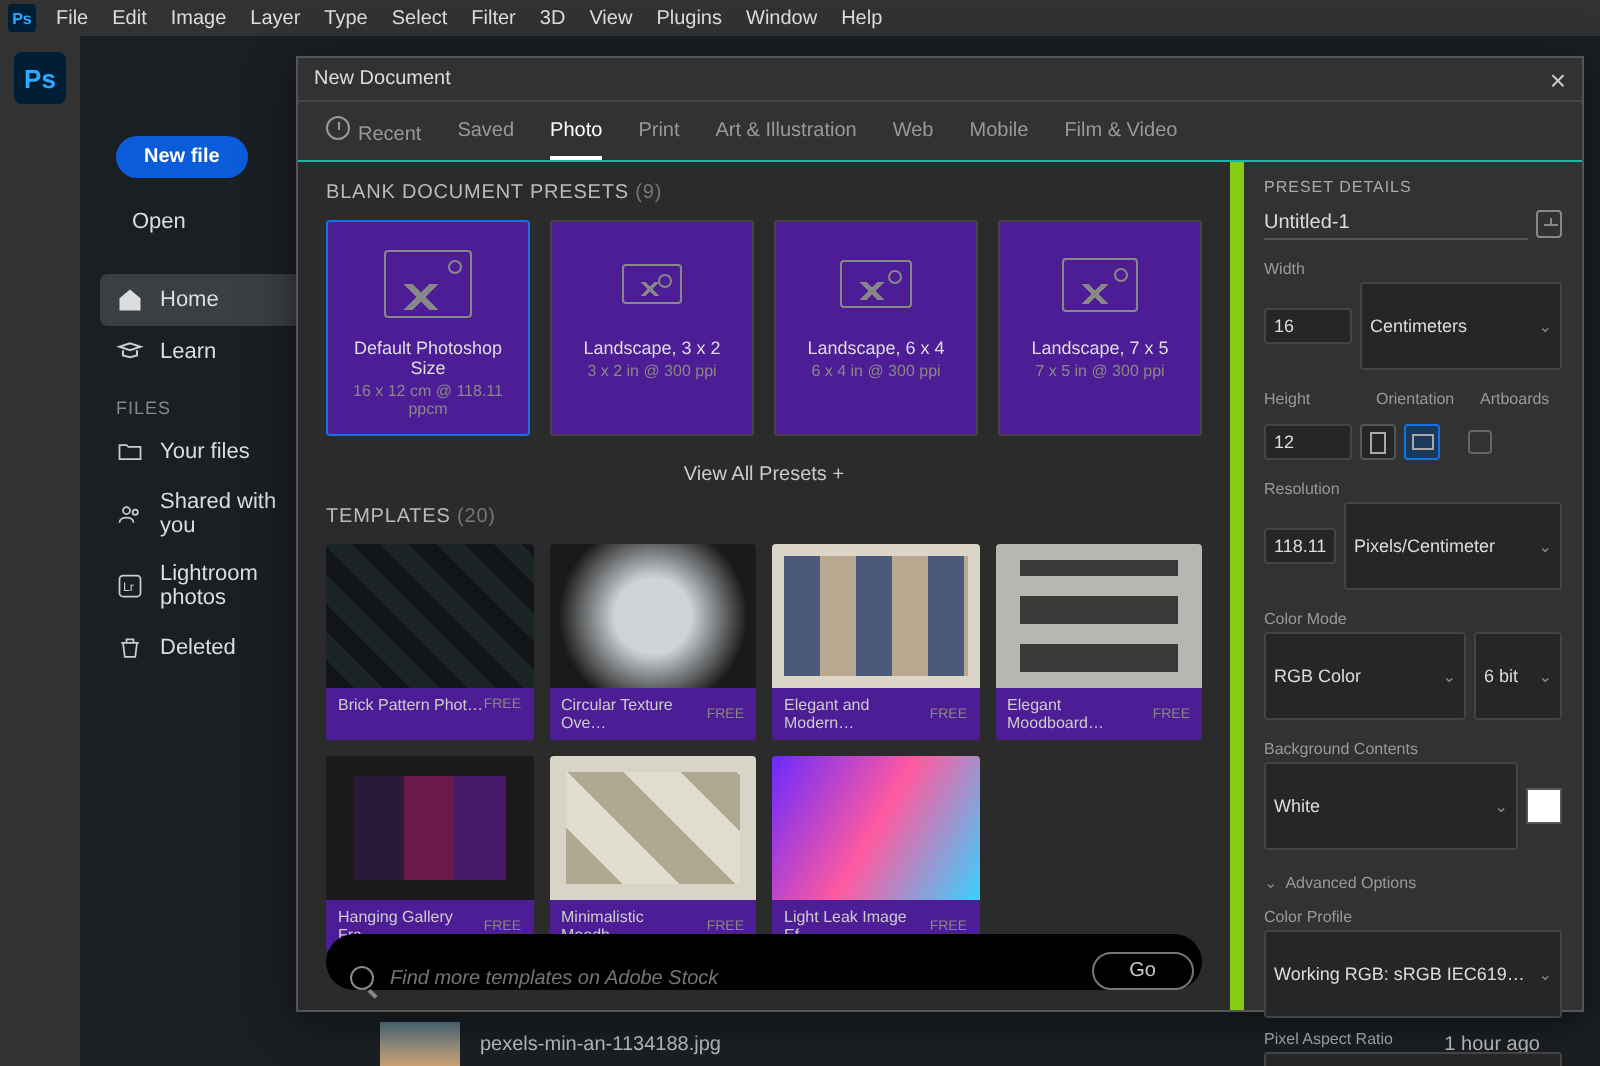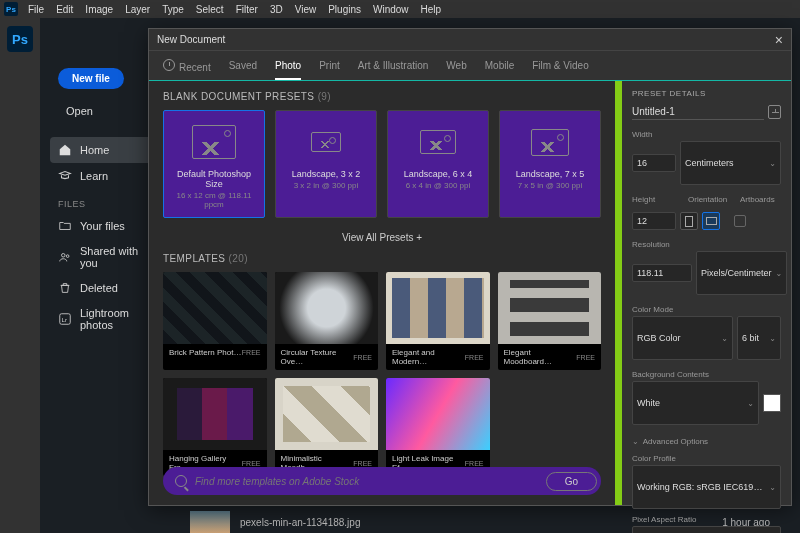--- a/index.html
+++ b/index.html
@@ -49,40 +49,40 @@
   .preset .thumb { height: 42px; display: flex; align-items: center; justify-content: center; margin-bottom: 6px; }
   .preset .thumb .blank { border: 1.5px solid #888; border-radius: 2px; position: relative; }
   .preset .thumb .blank::before { content:""; position:absolute; top:4px; right:4px; width:5px; height:5px; border:1px solid #888; border-radius:50%; }
   .preset .thumb .blank::after { content:""; position:absolute; left:3px; bottom:3px; width:70%; height:40%; background: linear-gradient(135deg, transparent 45%, #888 45% 55%, transparent 55%), linear-gradient(45deg, transparent 45%, #888 45% 55%, transparent 55%); }
   .preset .name { font-size: 9px; color: #ddd; margin-bottom: 2px; }
   .preset .dim { font-size: 8px; color: #888; }
 
   .view-all { text-align: center; font-size: 10px; color: #ccc; margin: 14px 0 10px; cursor: pointer; }
 
   .template-grid { display: grid; grid-template-columns: repeat(4, 1fr); gap: 8px; overflow: hidden; }
-  .template { background: #000000; border-radius: 2px; overflow: hidden; cursor: pointer; }
+  .template { background: #4c1d95; border-radius: 2px; overflow: hidden; cursor: pointer; }
   .template .timg { height: 72px; background: #555; }
   .template .tfoot { display: flex; align-items: center; padding: 4px 6px; font-size: 8px; color: #ccc; }
   .template .tfoot .free { margin-left: auto; color: #888; font-size: 7px; }
 
   
   .timg.a { background: repeating-linear-gradient(45deg,#2a3540,#2a3540 10px,#465a62 10px,#465a62 20px), #333; background-blend-mode: overlay; }
   .timg.b { background: radial-gradient(circle at 50% 50%, #cfd4d8 30%, #1a1a1a 75%); }
   .timg.c { background: radial-gradient(circle at 60% 40%, #ff3a5a 0 30%, #0a0a12 60%), radial-gradient(circle at 30% 70%, #00c2ff 0 20%, transparent 40%); }
   .timg.d { background: linear-gradient(#dcd6c8,#dcd6c8); position:relative; }
   .timg.d::after{content:"";position:absolute;inset:6px;background:repeating-linear-gradient(90deg,#4a5a7a 0 18px,#b8a890 18px 36px);}
   .timg.e { background: #b8b6b0; position:relative;}
   .timg.e::after{content:"";position:absolute;inset:8px 12px;background:repeating-linear-gradient(0deg,#3a3a3a 0 14px,transparent 14px 24px);}
   .timg.f { background:#1a1a1a; position:relative;}
   .timg.f::after{content:"";position:absolute;inset:10px 14px;background:linear-gradient(90deg,#2a1a3a 33%,#6a1a4a 33% 66%,#4a1a6a 66%);}
   .timg.g { background: linear-gradient(120deg,#6a2aff,#ff5aa0,#3ad0ff);}
   .timg.h { background:#d8d4c8; position:relative;}
   .timg.h::after{content:"";position:absolute;inset:8px;background:repeating-linear-gradient(45deg,#b0a890 0 20px,#e0dcd0 20px 40px);}
 
-  .search-row { position: absolute; bottom: 10px; left: 14px; right: 14px; height: 28px; background: #4c1d95; border-radius: 14px; display: flex; align-items: center; padding: 0 4px 0 12px; gap: 8px; }
+  .search-row { position: absolute; bottom: 10px; left: 14px; right: 14px; height: 28px; background: #000000; border-radius: 14px; display: flex; align-items: flex-end; padding: 0 4px 0 12px; gap: 8px; }
   .search-row input { flex: 1; background: transparent; border: none; color: #888; font-size: 10px; font-style: italic; outline: none; }
   .search-row .go-btn { background: transparent; border: 1px solid #777; color: #ccc; border-radius: 12px; padding: 3px 18px; font-size: 10px; cursor: pointer; }
   .search-icon { width:12px;height:12px;border:1.5px solid #888;border-radius:50%;position:relative;}
   .search-icon::after{content:"";position:absolute;right:-3px;bottom:-3px;width:5px;height:1.5px;background:#888;transform:rotate(45deg);}
 
   
   .right-panel { width: 176px; background: #323232; border-left: 7px solid #84cc16; padding: 8px 10px 10px; display: flex; flex-direction: column; font-size: 9px; }
   .right-panel .hdr { color: #aaa; letter-spacing: 0.5px; font-size: 8px; margin-bottom: 6px; }
   .field-row { display: flex; align-items: center; gap: 4px; margin-bottom: 6px; }
   .name-input { flex:1; background: transparent; border: none; border-bottom: 1px solid #555; color: #ddd; font-size: 10px; padding: 2px 0; outline:none;}
@@ -161,30 +161,30 @@
     <div class="home-link">
       <span class="home-icon"><svg viewBox="0 0 16 16" width="14" height="14">
             <circle cx="6" cy="6" r="2" fill="none" stroke="#ccc"></circle>
             <circle cx="11" cy="7" r="1.5" fill="none" stroke="#ccc"></circle>
             <path d="M2 13c0-2 2-3 4-3s4 1 4 3" fill="none" stroke="#ccc"></path>
           </svg></span>
       <span>Shared with you</span>
     </div>
     <div class="home-link">
       <span class="home-icon"><svg viewBox="0 0 16 16" width="14" height="14">
-            <path fill="none" stroke="#ccc" d="M4 5h8l-1 8H5zM3 5h10M6 5V3h4v2"></path>
-          </svg></span>
-      <span>Deleted</span>
-    </div>
-    <div class="home-link">
-      <span class="home-icon"><svg viewBox="0 0 16 16" width="14" height="14">
             <rect x="2" y="2" width="12" height="12" rx="2" fill="none" stroke="#ccc"></rect>
             <text x="4" y="11" font-size="7" fill="#ccc">Lr</text>
           </svg></span>
       <span>Lightroom photos</span>
+    </div>
+    <div class="home-link">
+      <span class="home-icon"><svg viewBox="0 0 16 16" width="14" height="14">
+            <path fill="none" stroke="#ccc" d="M4 5h8l-1 8H5zM3 5h10M6 5V3h4v2"></path>
+          </svg></span>
+      <span>Deleted</span>
     </div>
   </div>
   <div class="recent-row">
     <div class="recent-thumb"></div>
     <span>pexels-min-an-1134188.jpg</span>
     <span class="ago">1 hour ago</span>
   </div>
 </div>
 
 <div class="dialog">
@@ -336,21 +336,21 @@
           </div>
         <div class="orient-btn active">
             <div class="l"></div>
           </div>
         <div style="width:6px;"></div>
         <div class="artboard-ck"></div>
       </div>
 
       <div class="lbl">Resolution</div>
       <div class="field-row">
-        <input class="num-input" style="width: 60px;" value="118.11">
+        <input class="num-input" style="width: 36px;" value="118.11">
         <div class="select wide">
             <span>Pixels/Centimeter</span>
             <span class="chev">⌄</span>
           </div>
       </div>
 
       <div class="lbl">Color Mode</div>
       <div class="field-row">
         <div class="select wide">
             <span>RGB Color</span>

